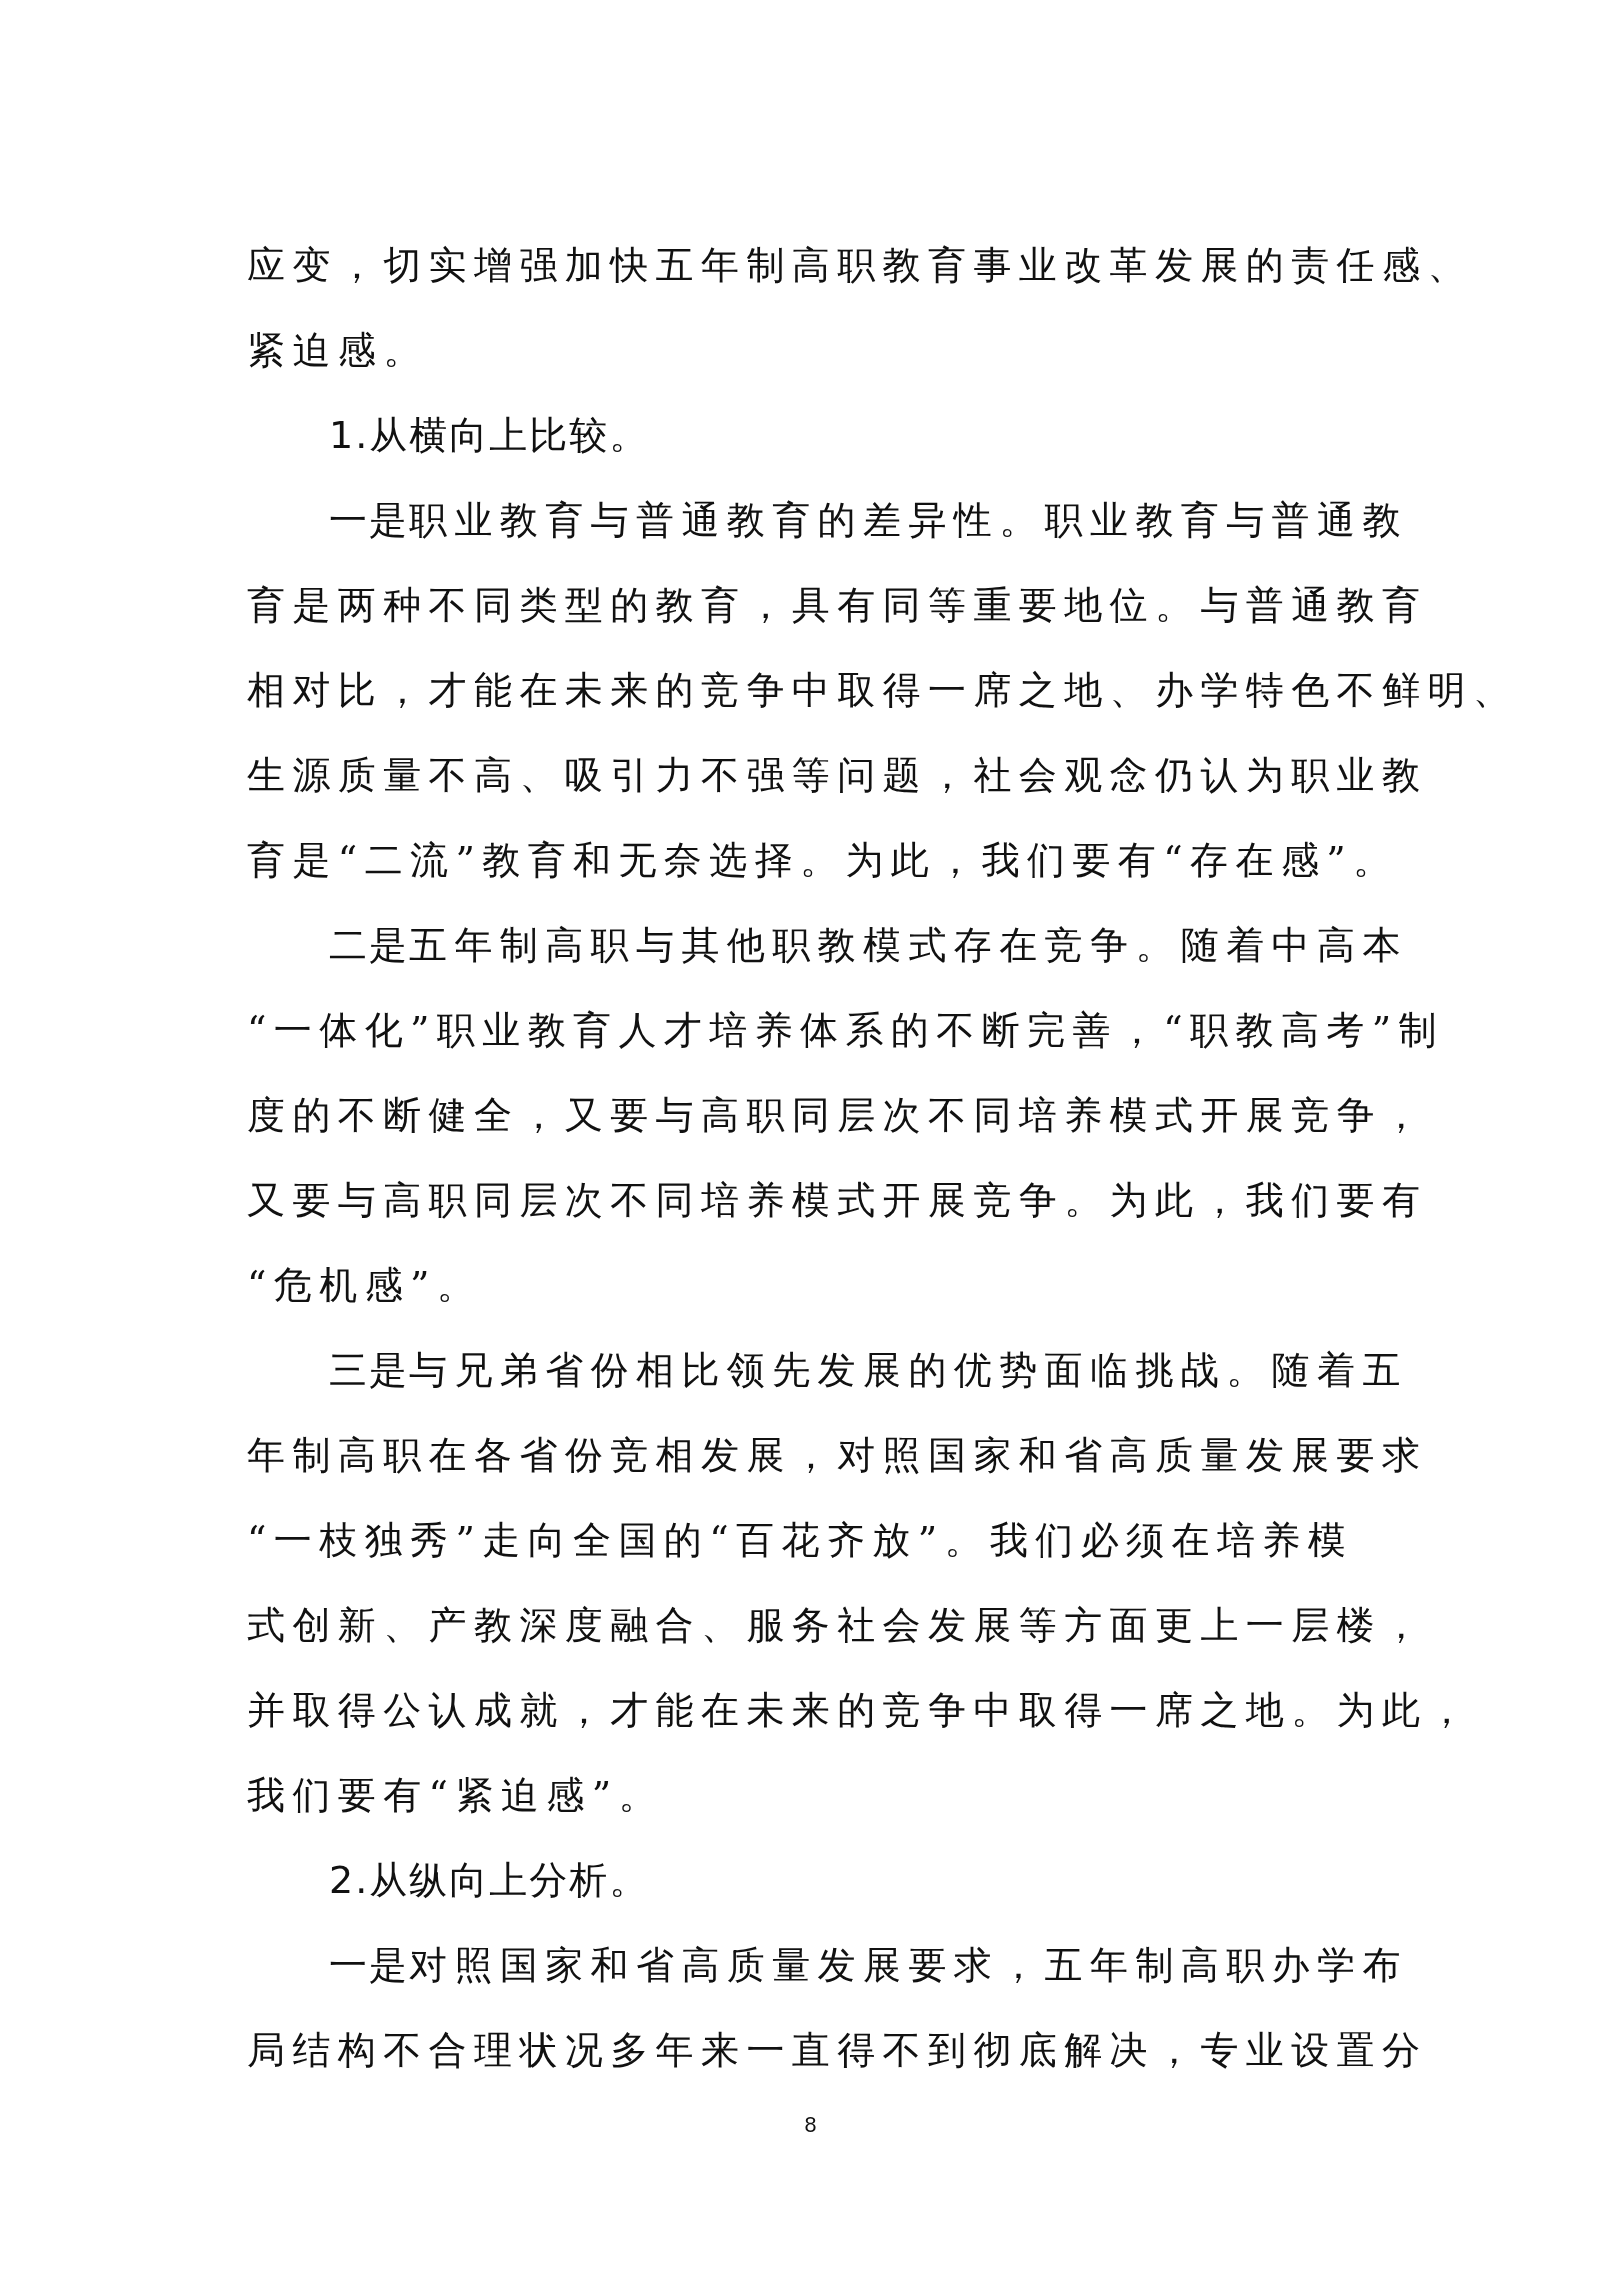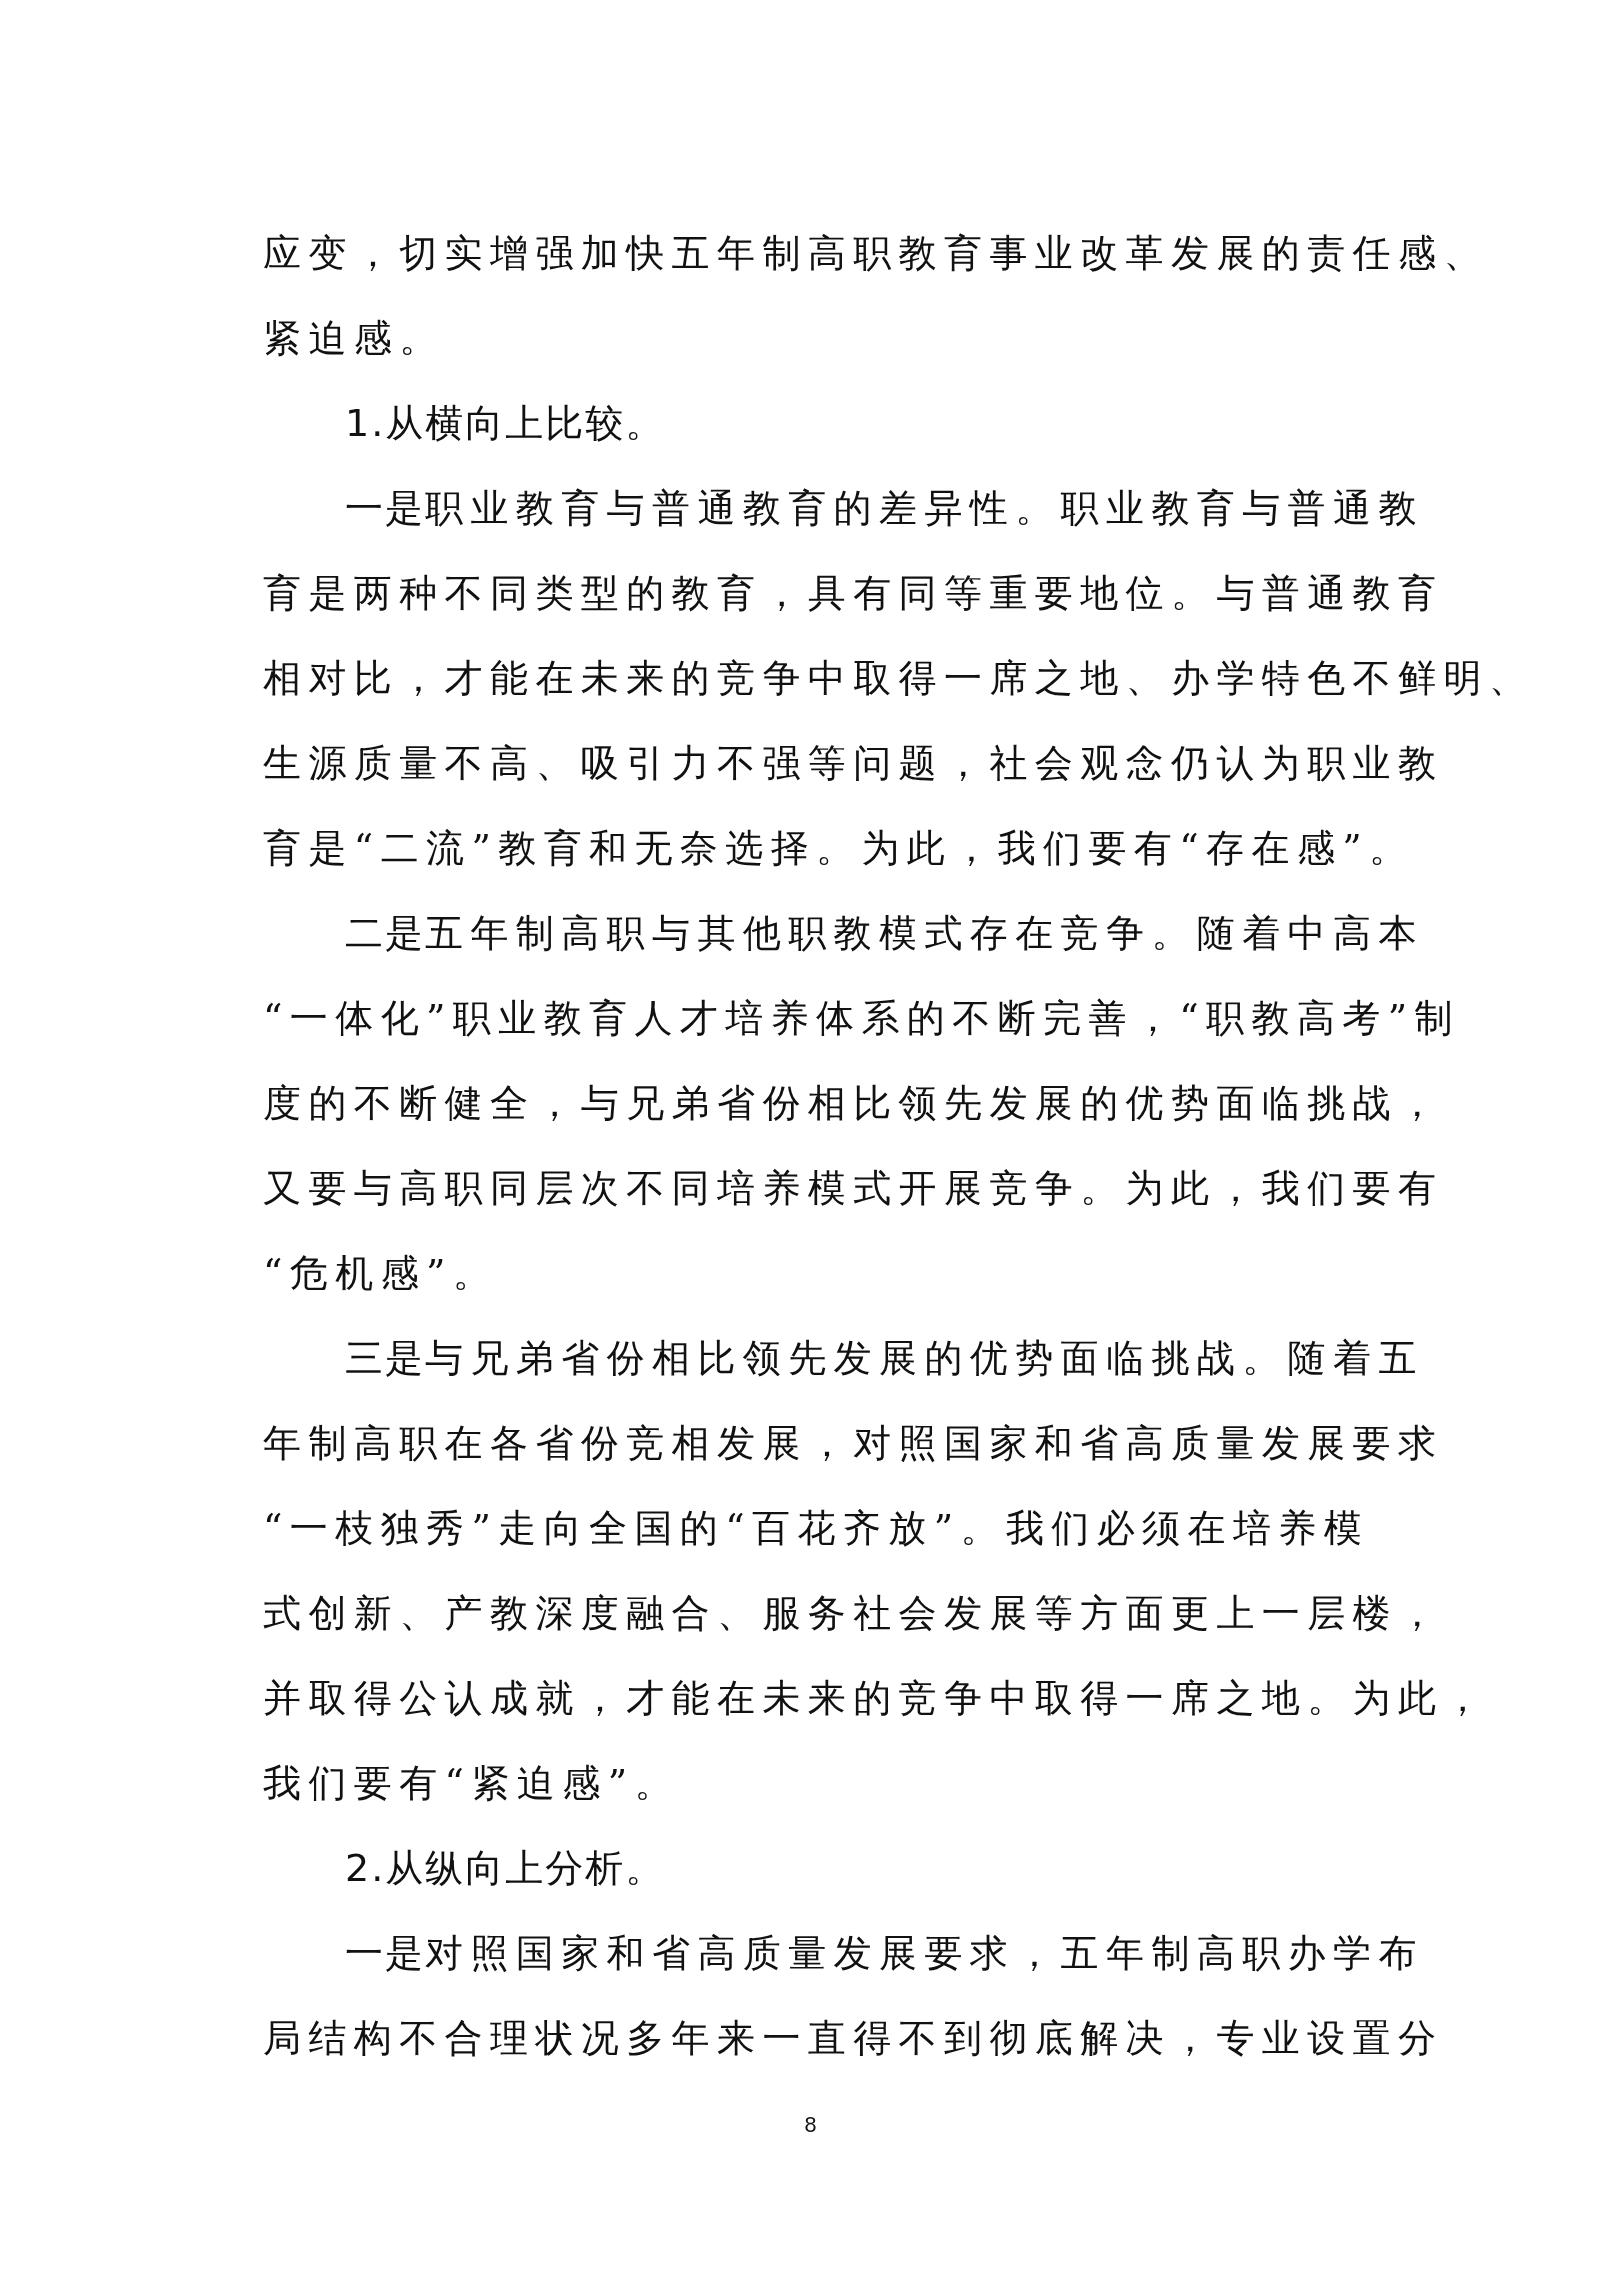--- a/index.html
+++ b/index.html
@@ -1,18 +1,18 @@
 <!DOCTYPE html>
 <html><head>
 <meta charset="utf-8">
 <style>
   html, body { margin:0; padding:0; background:#fff; }
   body { width:1621px; height:2293px; position:relative; overflow:hidden;
          font-family:"DejaVu Serif","Liberation Serif",serif; color:#111; }
-  .page { position:absolute; left:247px; top:211px; width:1139px;margin-left:16px; }
+  .page { position:absolute; left:247px; top:223px; width:1139px; }
   .line { height:85px; line-height:85px; font-size:38px; white-space:nowrap;
           letter-spacing:7.4px; overflow:visible; }
   .indent { padding-left:82px; }
   .b { font-weight:normal; font-family:"DejaVu Sans","Liberation Sans",sans-serif; letter-spacing:2px; }
   .pagenum { position:absolute; top:2112px; left:0; width:1621px; text-align:center;
              font-size:21.6px; font-family:"Liberation Sans",sans-serif; }
 </style>
 </head>
 <body>
 
@@ -20,21 +20,21 @@
   <div class="line">应变，切实增强加快五年制高职教育事业改革发展的责任感、</div>
   <div class="line">紧迫感。</div>
   <div class="line indent"><span class="b">1.从横向上比较。</span></div>
   <div class="line indent"><span class="b">一是</span><span>职业教育与普通教育的差异性。职业教育与普通教</span></div>
   <div class="line">育是两种不同类型的教育，具有同等重要地位。与普通教育</div>
   <div class="line">相对比，才能在未来的竞争中取得一席之地、办学特色不鲜明、</div>
   <div class="line">生源质量不高、吸引力不强等问题，社会观念仍认为职业教</div>
   <div class="line">育是“二流”教育和无奈选择。为此，我们要有“存在感”。</div>
   <div class="line indent"><span class="b">二是</span><span>五年制高职与其他职教模式存在竞争。随着中高本</span></div>
   <div class="line">“一体化”职业教育人才培养体系的不断完善，“职教高考”制</div>
-  <div class="line">度的不断健全，与兄弟省份相比领先发展的优势面临挑战，</div>
+  <div class="line">度的不断健全，又要与高职同层次不同培养模式开展竞争，</div>
   <div class="line">又要与高职同层次不同培养模式开展竞争。为此，我们要有</div>
   <div class="line">“危机感”。</div>
   <div class="line indent"><span class="b">三是</span><span>与兄弟省份相比领先发展的优势面临挑战。随着五</span></div>
   <div class="line">年制高职在各省份竞相发展，对照国家和省高质量发展要求</div>
   <div class="line">“一枝独秀”走向全国的“百花齐放”。我们必须在培养模</div>
   <div class="line">式创新、产教深度融合、服务社会发展等方面更上一层楼，</div>
   <div class="line">并取得公认成就，才能在未来的竞争中取得一席之地。为此，</div>
   <div class="line">我们要有“紧迫感”。</div>
   <div class="line indent"><span class="b">2.从纵向上分析。</span></div>
   <div class="line indent"><span class="b">一是</span><span>对照国家和省高质量发展要求，五年制高职办学布</span></div>

